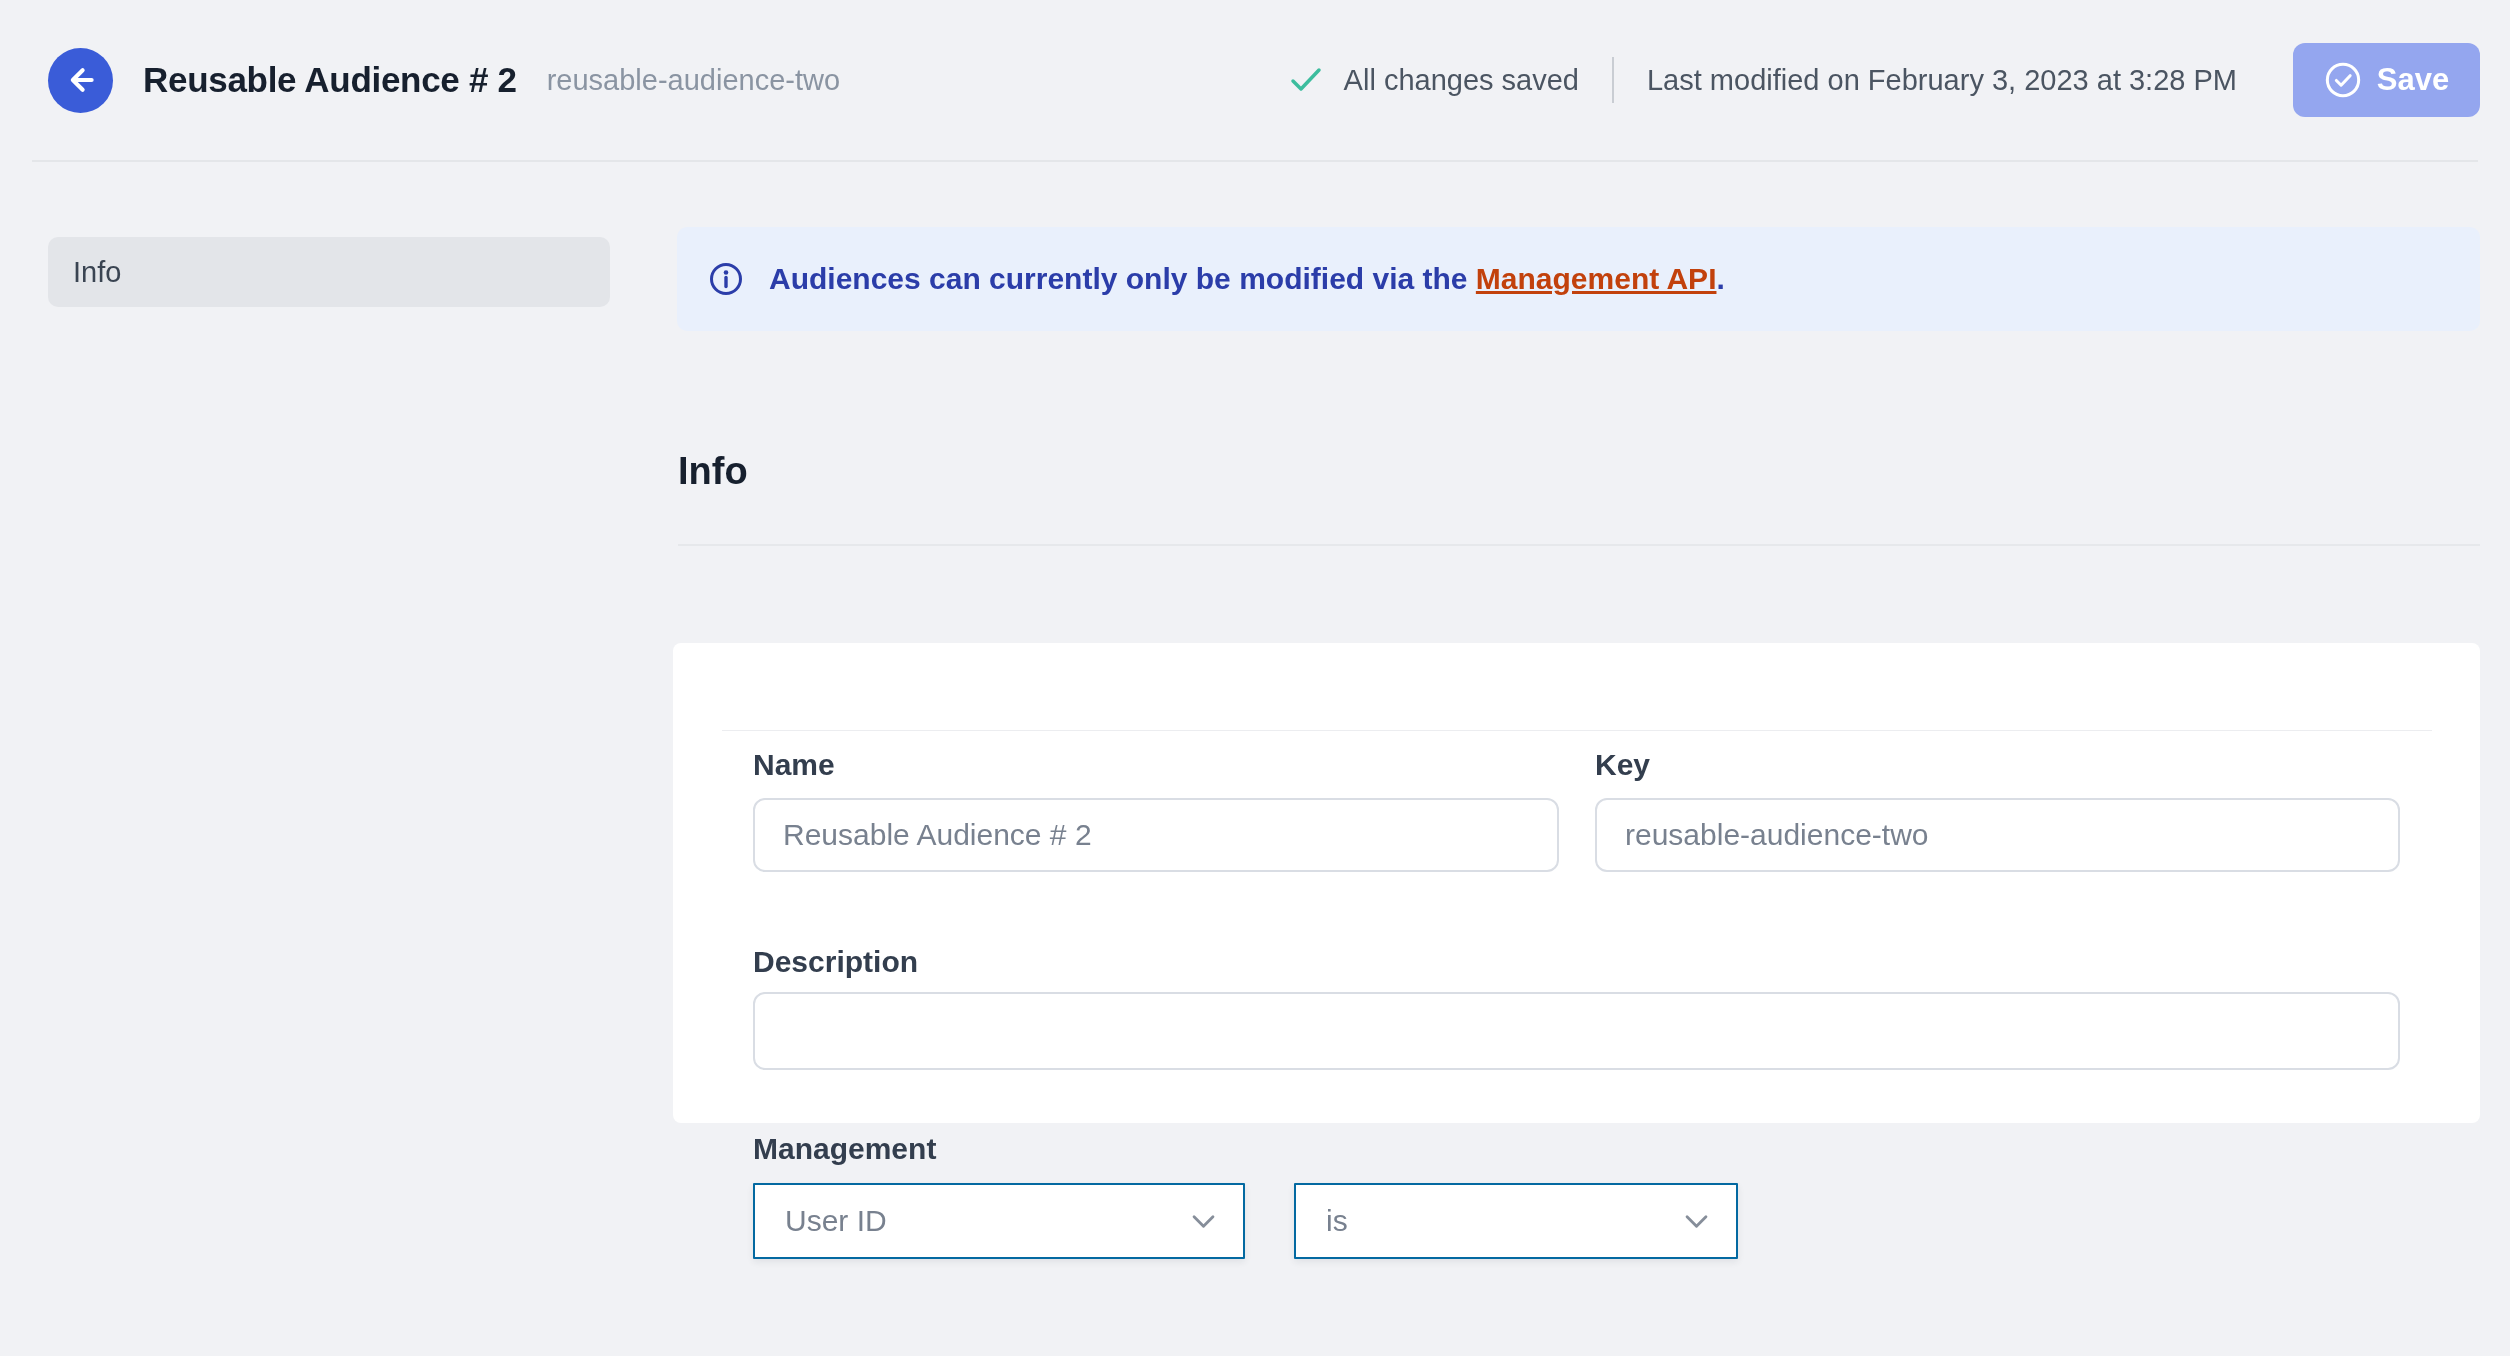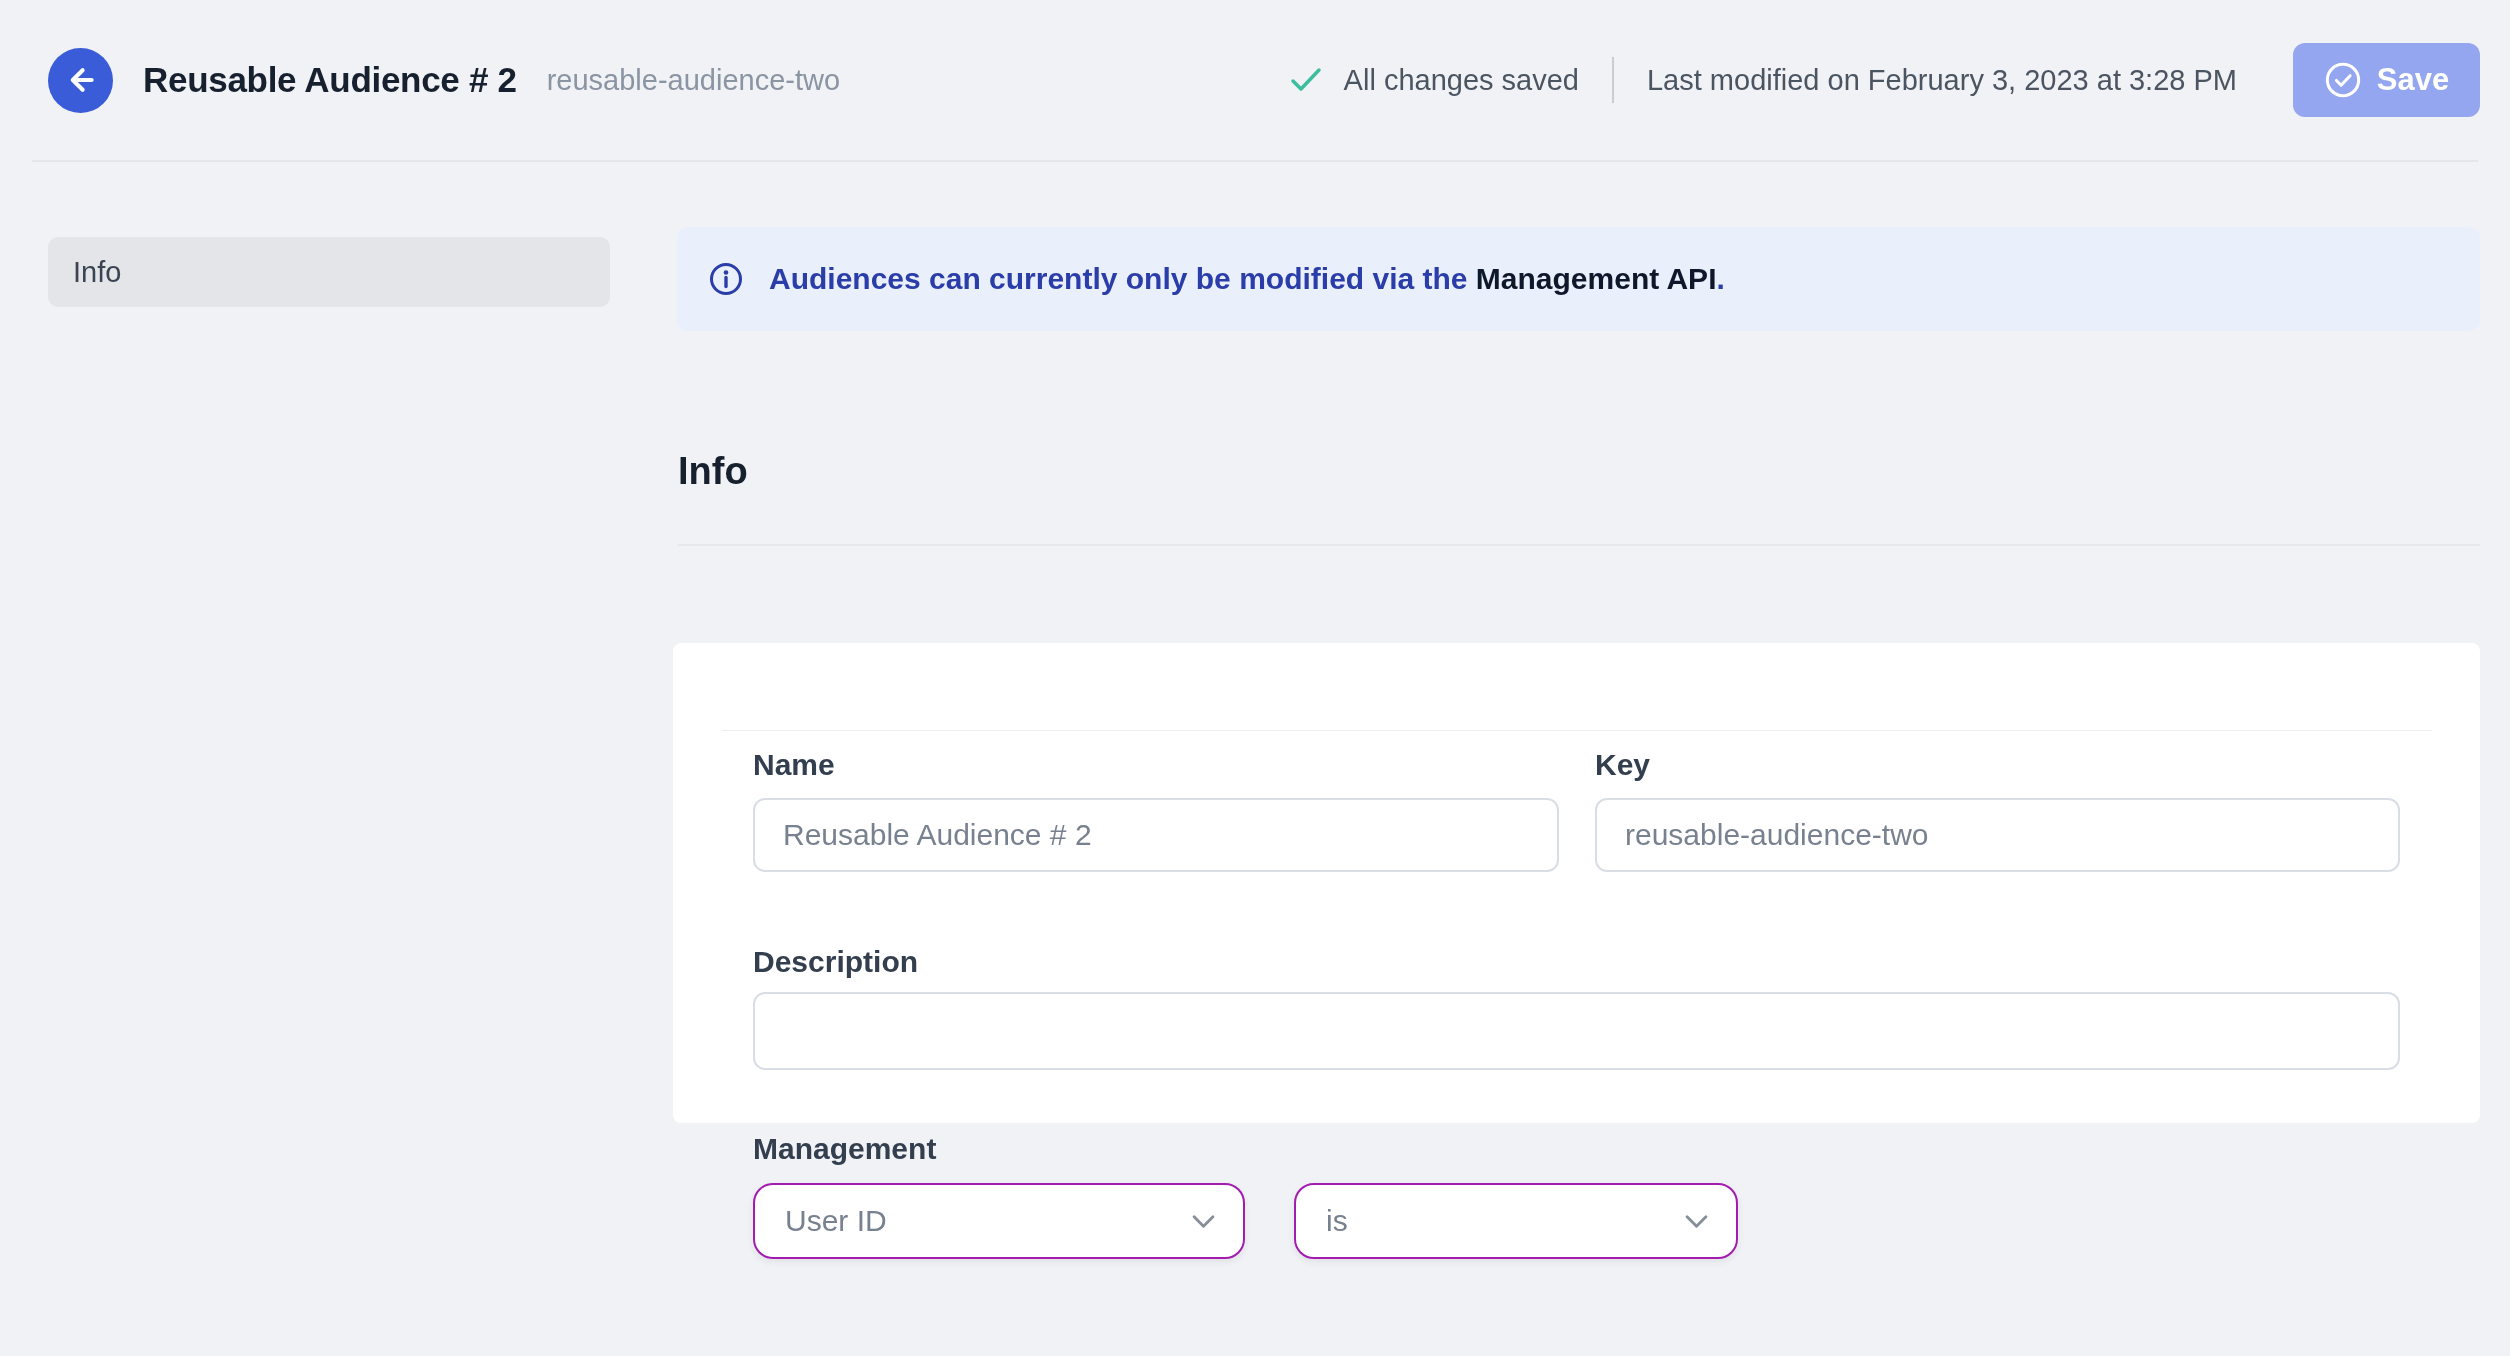--- a/index.html
+++ b/index.html
@@ -57,21 +57,21 @@
 
   
   .banner {
     position: absolute; left: 677px; top: 227px; width: 1803px; height: 104px;
     background: #E9F0FC; border-radius: 10px;
     display: flex; align-items: center; padding: 0 32px;
   }
   .banner-text {
     margin-left: 26px; font-size: 30px; font-weight: 600; color: #2B3DA9;
   }
-  .banner-link { color: #0f172a; cursor: pointer; }
+  .banner-link { color: #c2410c; text-decoration: underline; cursor: pointer; }
 
   
   .section-title {
     position: absolute; left: 678px; top: 452px;
     font-size: 38px; font-weight: bold; color: #17202E; line-height: 1;
   }
   .section-rule {
     position: absolute; left: 678px; top: 544px; width: 1802px; height: 2px;
     background: #E6E8EB;
   }
@@ -103,21 +103,21 @@
   .input-key { left: 922px; top: 155px; width: 805px; }
   .input-description {
     position: absolute; left: 80px; top: 349px; width: 1647px; height: 78px;
     border: 2px solid #D9DDE4; border-radius: 12px; background: #FFFFFF;
     font-family: inherit; font-size: 30px; color: #78818F;
     padding: 18px 28px; outline: none; resize: none;
   }
 
   .select-box {
     position: absolute; top: 540px; height: 76px;
-    background: #FFFFFF; border: 2px solid #a21caf; border-radius: 20px;
+    background: #FFFFFF; border: 2px solid #0369a1; border-radius: 1px;
     box-shadow: 0 3px 7px rgba(25, 35, 55, 0.08);
     display: flex; align-items: center; justify-content: space-between;
     padding: 0 26px 0 30px; font-size: 30px; color: #78818F; cursor: pointer;
   }
   .select-trait { left: 80px; width: 492px; }
   .select-operator { left: 621px; width: 444px; }
 
   .tag-input {
     position: absolute; left: 1120px; top: 540px; width: 607px; height: 76px;
     background: #FFFFFF; border: 2px solid #D9DDE4; border-radius: 12px;

